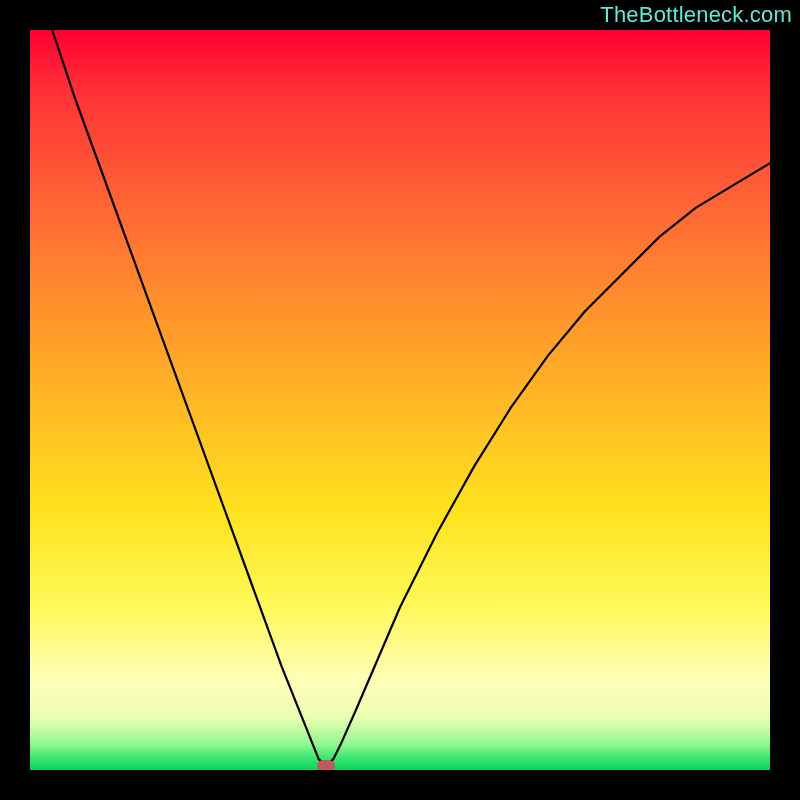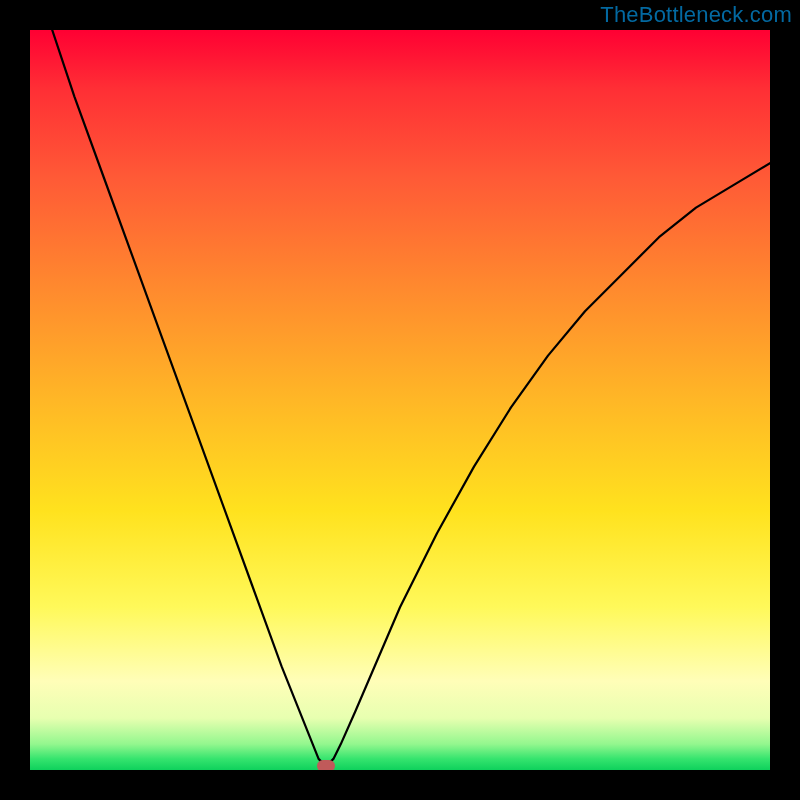--- a/index.html
+++ b/index.html
@@ -13,21 +13,21 @@
   .container {
     position: relative;
     width: 800px;
     height: 800px;
     background: #000;
   }
   .watermark {
     position: absolute;
     top: 2px;
     right: 8px;
-    color: #0369a1;
+    color: #5eead4;
     font-size: 22px;
     font-weight: 500;
     letter-spacing: 0.2px;
     z-index: 10;
   }
   .plot-area {
     position: absolute;
     left: 30px;
     top: 30px;
     width: 740px;

